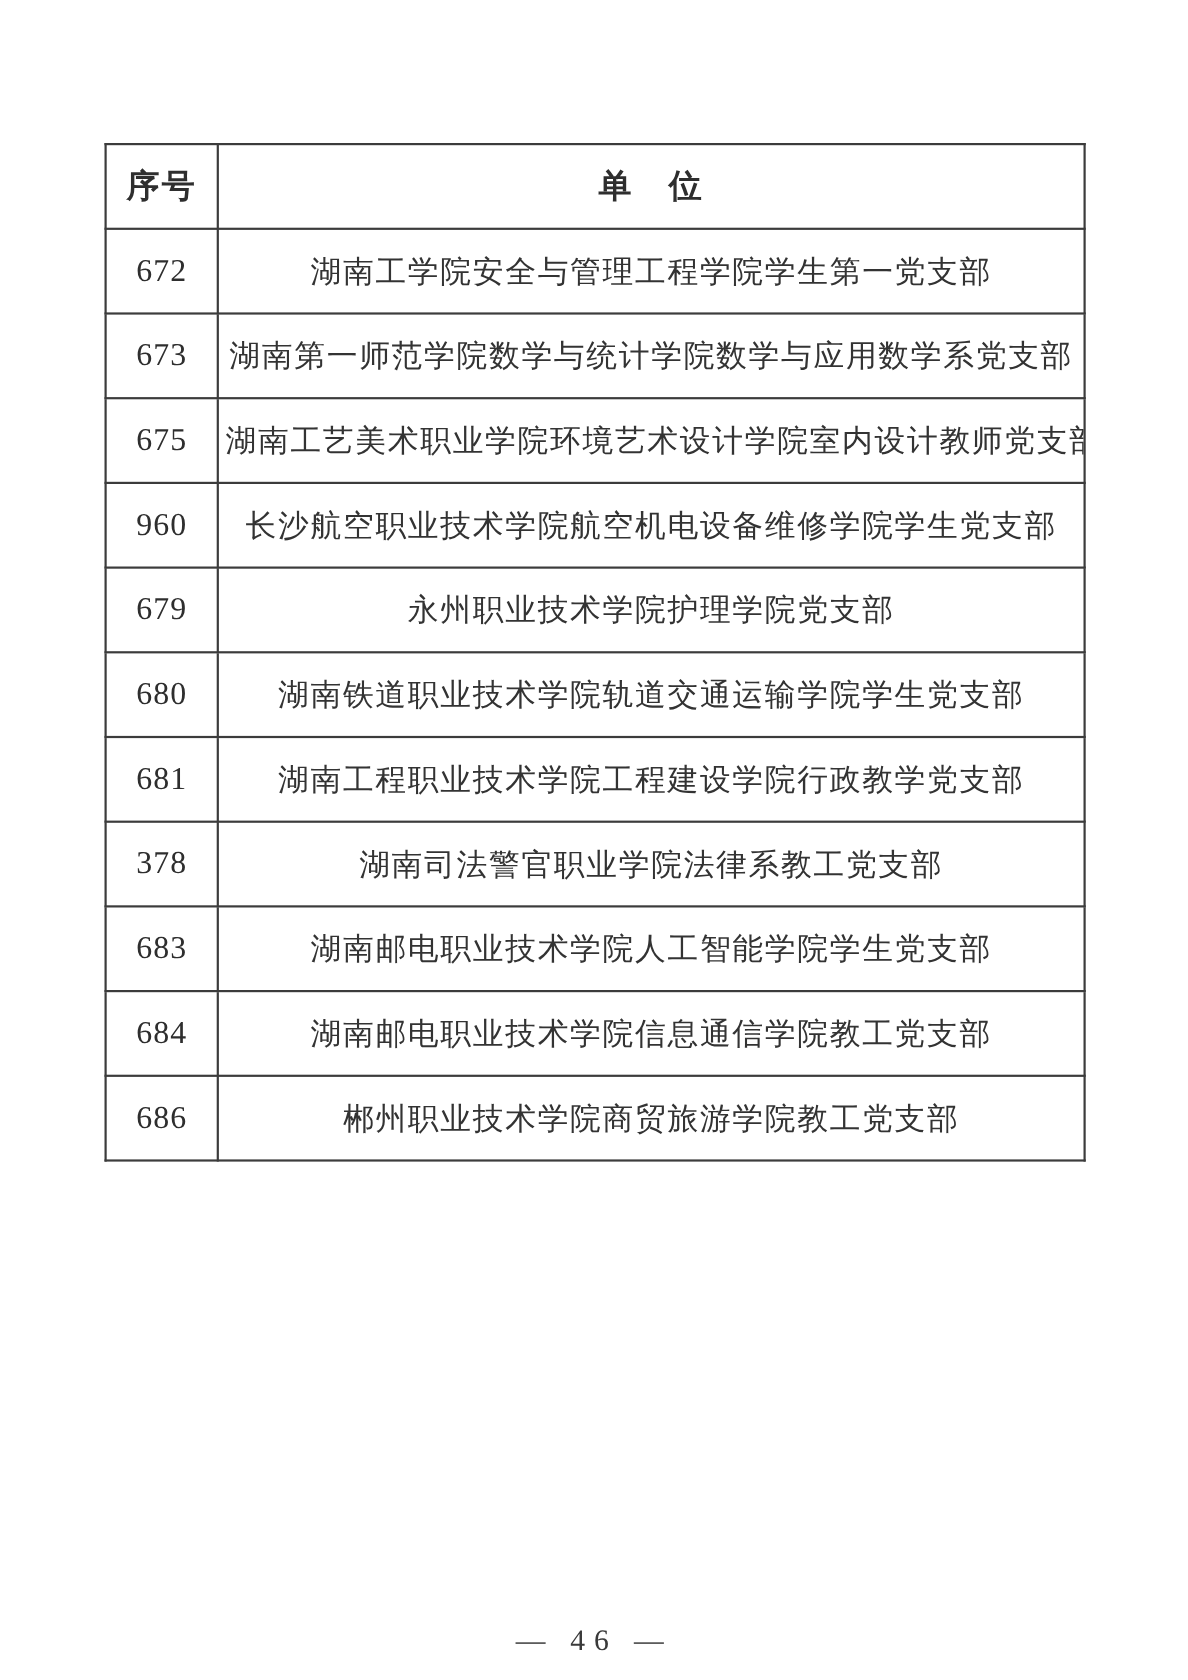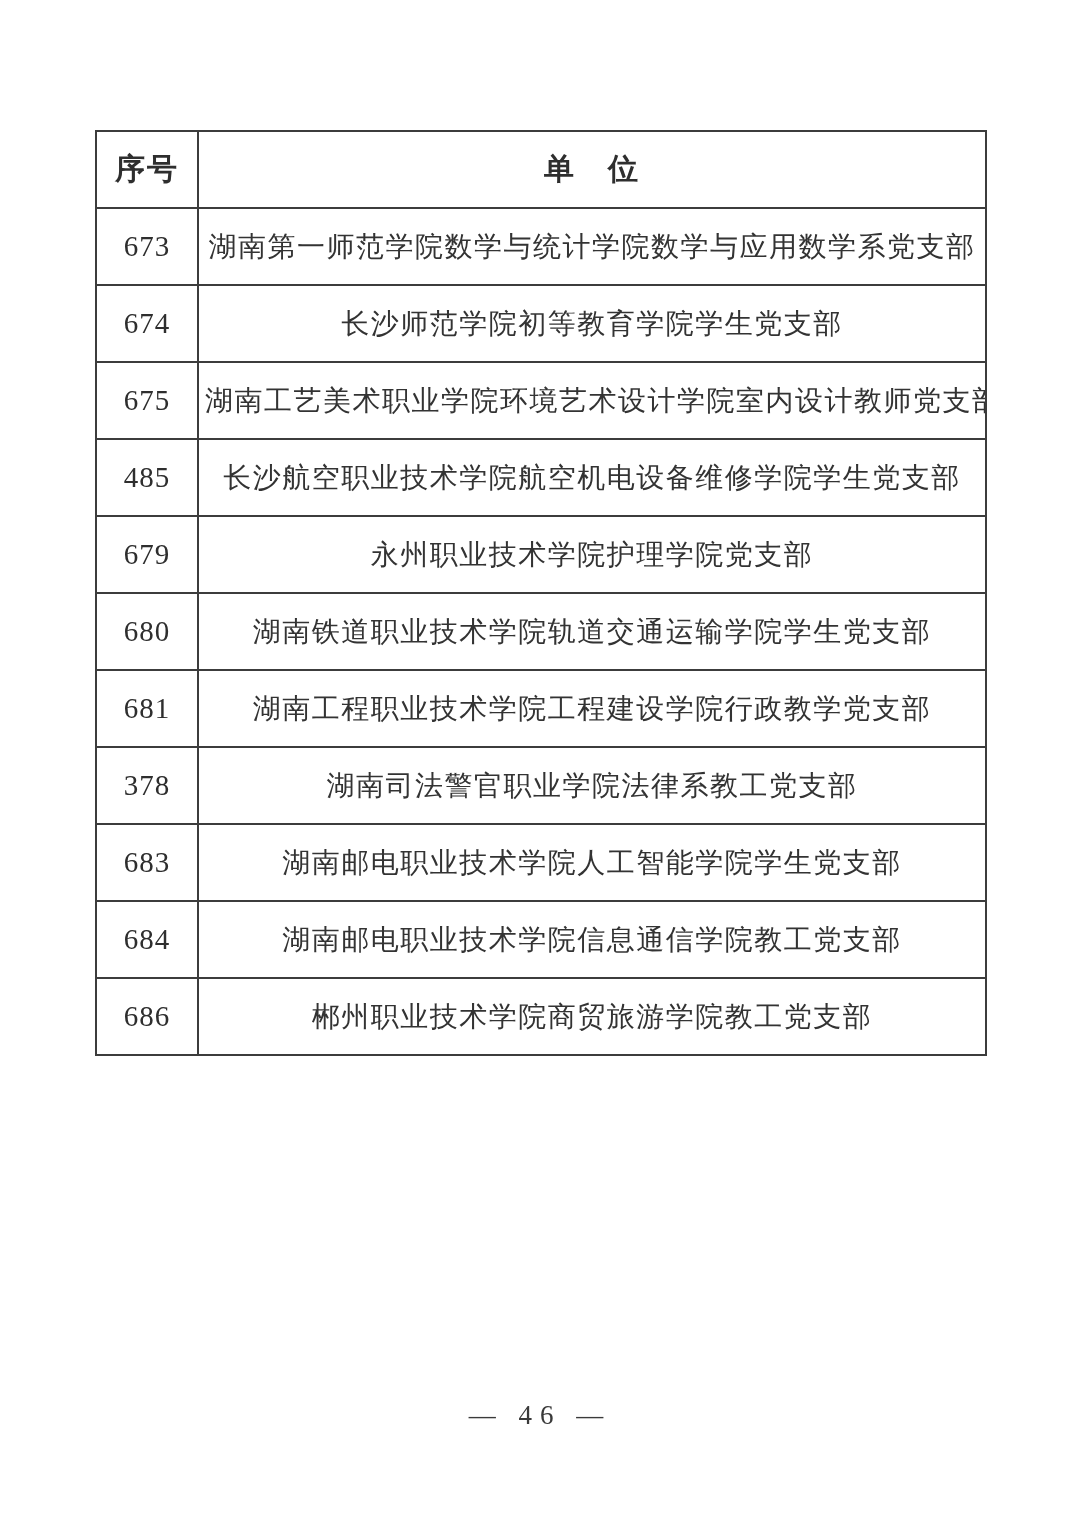--- a/index.html
+++ b/index.html
@@ -44,21 +44,21 @@
     color: #2e2e2e;
     letter-spacing: 1px;
   }
   td.cell-unit {
     font-size: 28px;
     color: #333333;
     letter-spacing: 1.5px;
   }
   .page-footer {
     position: absolute;
-    top: 1400px;
+    top: 1476px;
     left: 0;
     width: 100%;
     text-align: center;
     font-size: 27px;
     color: #3a3a3a;
     letter-spacing: 8px;
   }
 </style>
 </head>
 <body>
@@ -71,33 +71,33 @@
       <col class="col-unit">
     </colgroup>
     <thead>
       <tr>
         <th>序号</th>
         <th>单　位</th>
       </tr>
     </thead>
     <tbody>
       <tr>
+        <td class="cell-index">672</td>
+        <td class="cell-unit">湖南工学院安全与管理工程学院学生第一党支部</td>
+      </tr>
+      <tr>
         <td class="cell-index">673</td>
         <td class="cell-unit">湖南第一师范学院数学与统计学院数学与应用数学系党支部</td>
-      </tr>
-      <tr>
-        <td class="cell-index">674</td>
-        <td class="cell-unit">长沙师范学院初等教育学院学生党支部</td>
       </tr>
       <tr>
         <td class="cell-index">675</td>
         <td class="cell-unit">湖南工艺美术职业学院环境艺术设计学院室内设计教师党支部</td>
       </tr>
       <tr>
-        <td class="cell-index">485</td>
+        <td class="cell-index">960</td>
         <td class="cell-unit">长沙航空职业技术学院航空机电设备维修学院学生党支部</td>
       </tr>
       <tr>
         <td class="cell-index">679</td>
         <td class="cell-unit">永州职业技术学院护理学院党支部</td>
       </tr>
       <tr>
         <td class="cell-index">680</td>
         <td class="cell-unit">湖南铁道职业技术学院轨道交通运输学院学生党支部</td>
       </tr>

